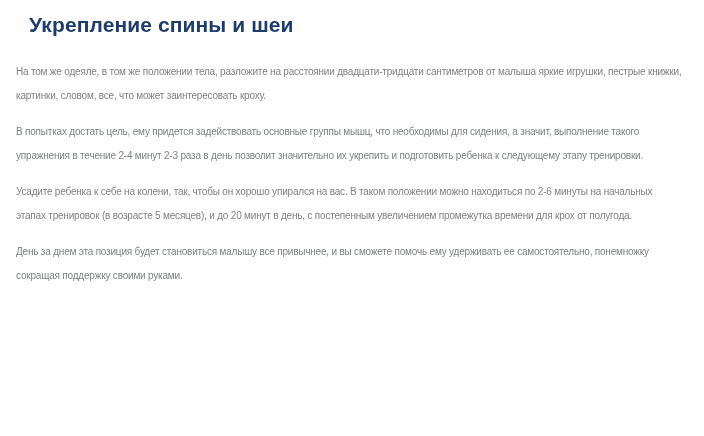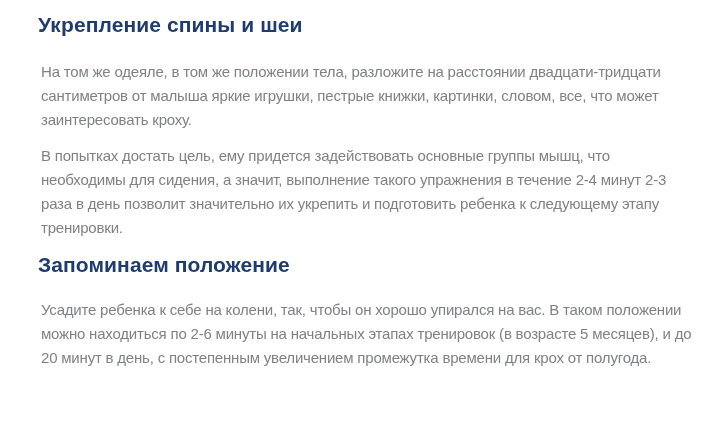--- a/index.html
+++ b/index.html
@@ -10,52 +10,52 @@
     width: 704px;
     height: 436px;
     background: #ffffff;
     overflow: hidden;
     font-family: "Liberation Sans", "DejaVu Sans", sans-serif;
   }
   .article {
     box-sizing: border-box;
     width: 704px;
     height: 436px;
-    padding: 12px 12px 0 25px;
+    padding: 12px 12px 0 16px;
   }
   .section-heading {
     margin: 0 0 22px 13px;
     font-size: 21px;
     line-height: 26px;
     font-weight: 700;
     letter-spacing: 0.1px;
     color: #1e3c6e;
   }
   .section-heading.second {
     margin-top: 0;
     margin-bottom: 20px;
   }
   .body-paragraph {
-    margin: 0 0 12px 16px;
+    margin: 0 0 12px 0;
     max-width: 667px;
-    font-size: 15px;
+    font-size: 10px;
     line-height: 24px;
     letter-spacing: -0.2px;
     color: #7f8284;
   }
 </style>
 </head>
 <body>
 
 <div class="article">
 
   <section>
     <h2 class="section-heading">Укрепление спины и шеи</h2>
     <p class="body-paragraph">На том же одеяле, в том же положении тела, разложите на расстоянии двадцати-тридцати сантиметров от малыша яркие игрушки, пестрые книжки, картинки, словом, все, что может заинтересовать кроху.</p>
     <p class="body-paragraph">В попытках достать цель, ему придется задействовать основные группы мышц, что необходимы для сидения, а значит, выполнение такого упражнения в течение 2-4 минут 2-3 раза в день позволит значительно их укрепить и подготовить ребенка к следующему этапу тренировки.</p>
   </section>
 
   <section>
-    <h2 class="section-heading second">Запоминаем положение</h2>
     <p class="body-paragraph">Усадите ребенка к себе на колени, так, чтобы он хорошо упирался на вас. В таком положении можно находиться по 2-6 минуты на начальных этапах тренировок (в возрасте 5 месяцев), и до 20 минут в день, с постепенным увеличением промежутка времени для крох от полугода.</p>
+    <p class="body-paragraph">День за днем эта позиция будет становиться малышу все привычнее, и вы сможете помочь ему удерживать ее самостоятельно, понемножку сокращая поддержку своими руками.</p>
   </section>
 
 </div>
 
 </body></html>

